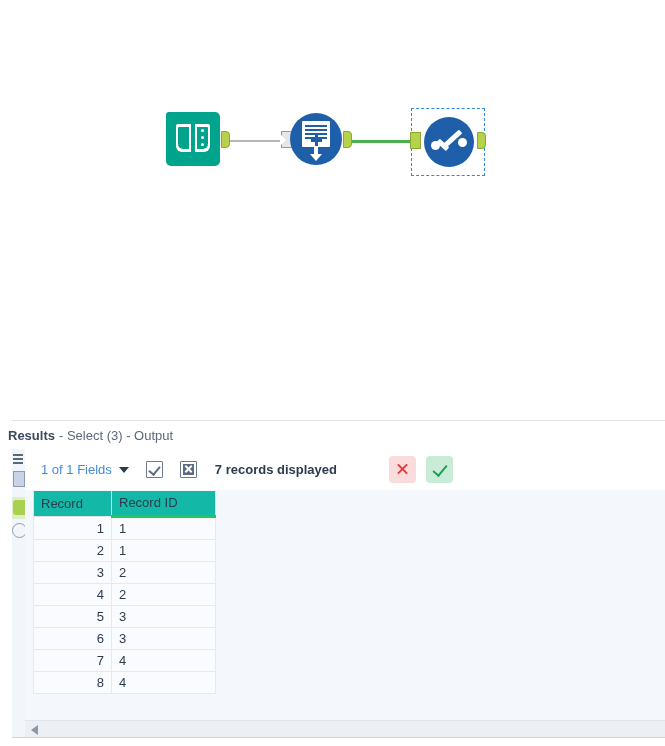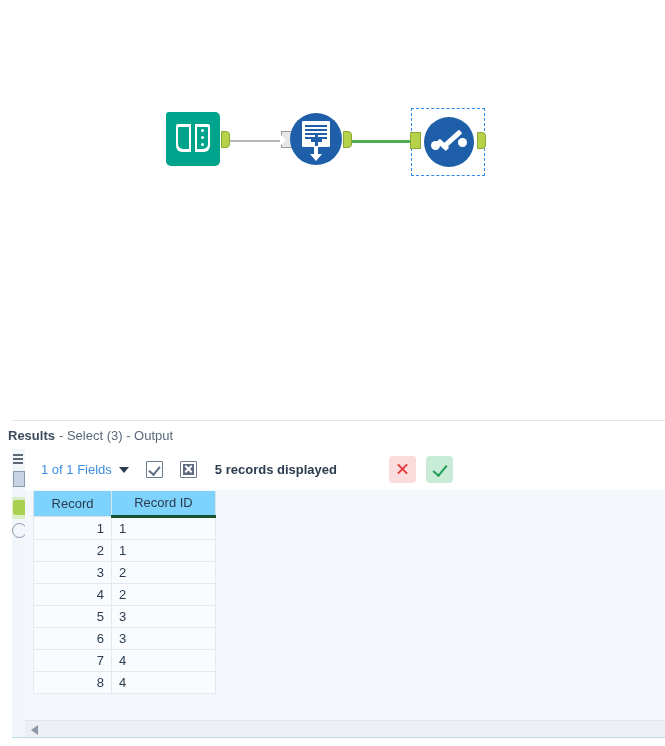--- a/index.html
+++ b/index.html
@@ -438,32 +438,32 @@
   }
   table.dgrid {
     border-collapse: collapse;
     margin-left: 8px;
     margin-top: 1px;
   }
   table.dgrid th {
     font-size: 13px;
     font-weight: normal;
     color: #2b3c4f;
-    text-align: center;
+    text-align: left;
     padding: 4px 7px 5px 7px;
-    background: #7dd3fc;
+    background: #14b8a6;
     border: 1px solid #dde3ec;
     border-top: none;
     height: 22px;
     box-sizing: border-box;
   }
   table.dgrid th.col-record { width: 78px; }
   table.dgrid th.col-recordid {
     width: 104px;
-    border-bottom: 3px solid #14532d;
+    border-bottom: 3px solid #22c55e;
     margin-top: 26px;
   }
   table.dgrid td {
     font-size: 13px;
     color: #2b3c4f;
     padding: 3px 7px;
     background: #f9fbfe;
     border: 1px solid #e4e9f1;
     height: 21px;
     box-sizing: border-box;
@@ -570,21 +570,21 @@
 
   <div class="grid-toolbar">
     <div class="fields-btn">
       <span class="fields-label">1 of 1 Fields</span>
       <span class="chev"></span>
     </div>
     <div class="tb-icon check"></div>
     <div class="tb-icon xbox">
         <span class="inner"></span>
       </div>
-    <span class="records-text">5 records displayed</span>
+    <span class="records-text">7 records displayed</span>
     <div class="act-btn cancel"></div>
     <div class="act-btn apply"></div>
   </div>
 
   <div class="grid-area">
     <table class="dgrid">
       <thead>
         <tr>
           <th class="col-record">Record</th>
           <th class="col-recordid">Record ID</th>

